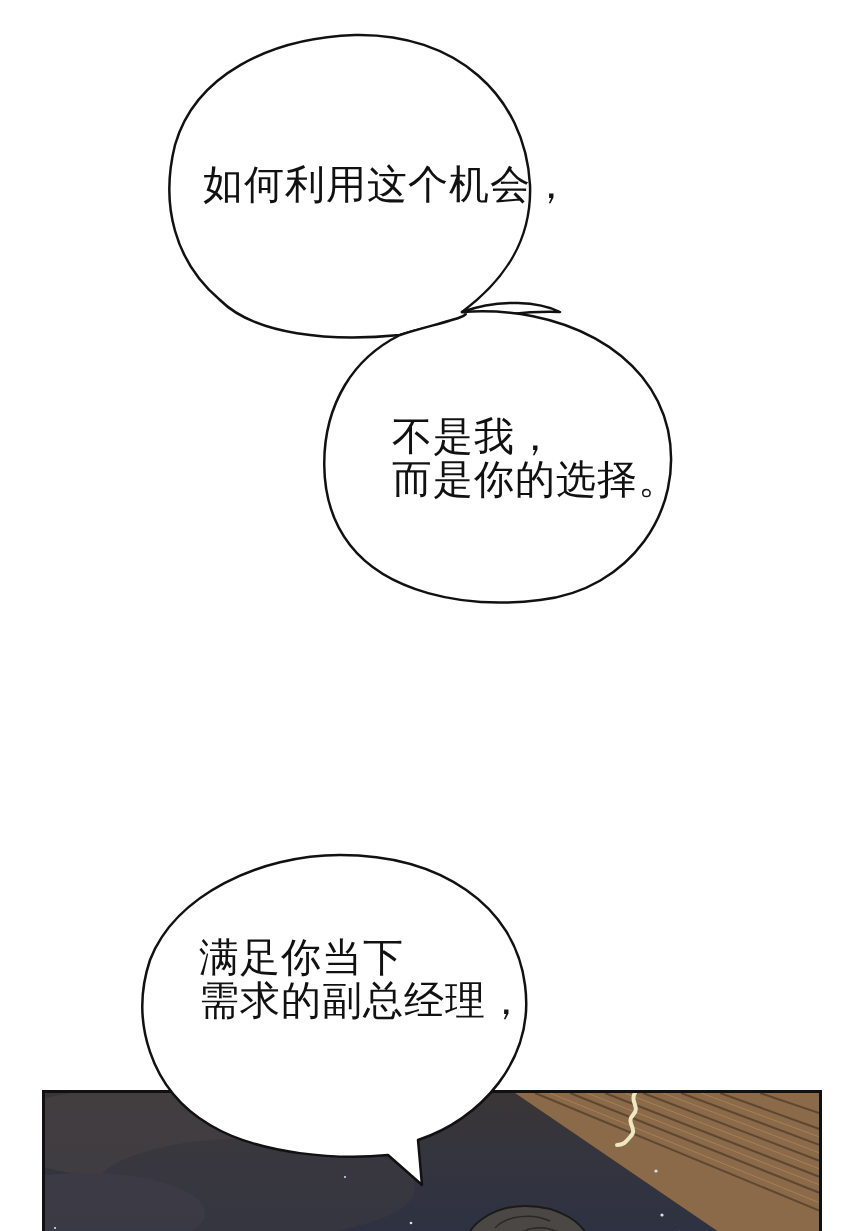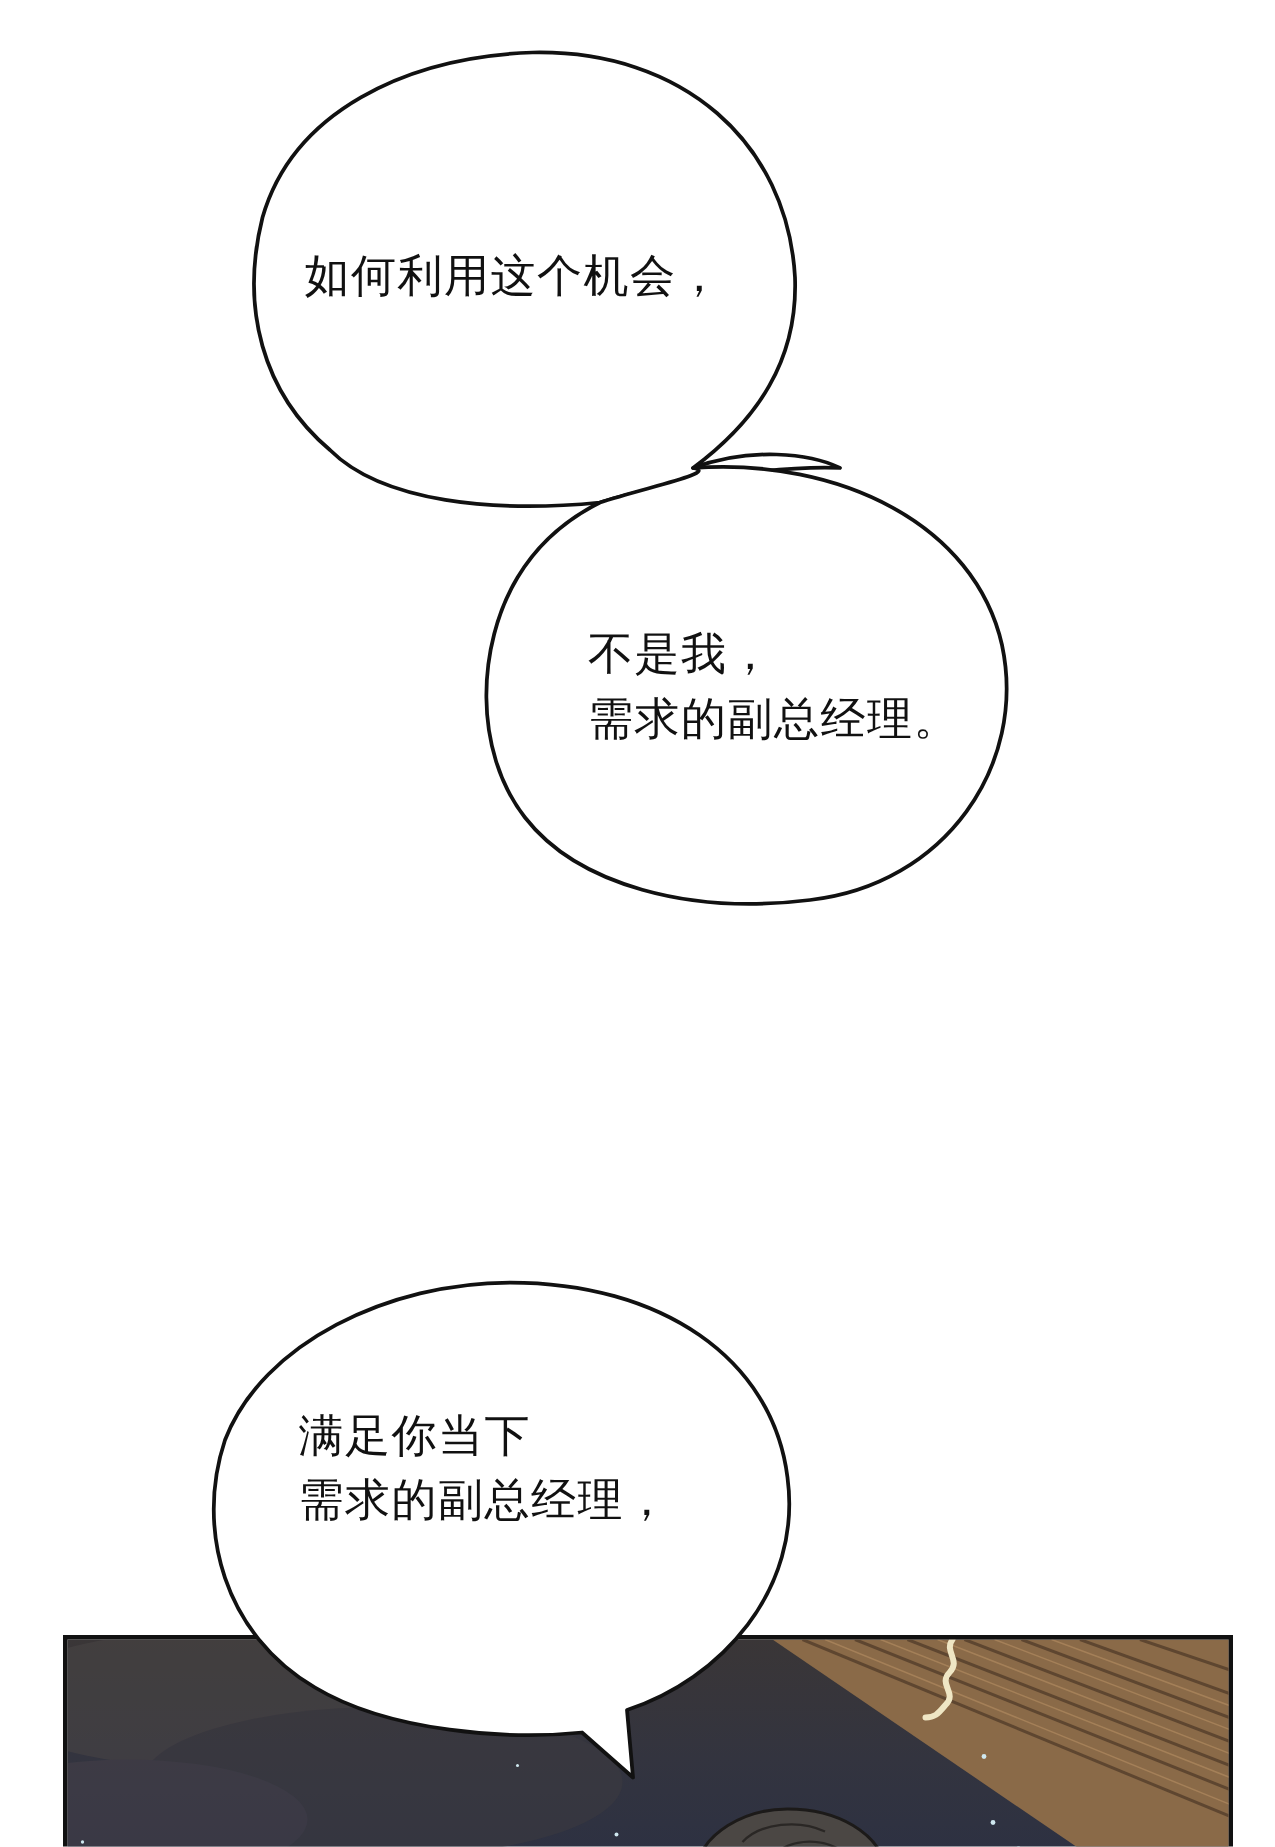--- a/index.html
+++ b/index.html
@@ -1,19 +1,19 @@
 <!DOCTYPE html>
 <html><head>
   <meta charset="utf-8">
   <style>
     html, body { margin: 0; padding: 0; background: #ffffff; }
     body { width: 850px; height: 1231px; position: relative; overflow: hidden;
            font-family: "DejaVu Sans", sans-serif; }
     .layer { position: absolute; left: 0; top: 0; }
-    .bubble-text { position: absolute; color: #111; font-size: 30px; line-height: 43px;
+    .bubble-text { position: absolute; color: #111; font-size: 40px; line-height: 43px;
                    letter-spacing: 1px; white-space: pre; }
     #panel { position: absolute; left: 42px; top: 1090px; width: 780px; height: 150px;
              border: 3px solid #111; box-sizing: border-box; overflow: hidden;
              background: linear-gradient(180deg, #3a3637 0%, #33343f 55%, #2d3142 100%); }
   </style>
 </head>
 <body>
 
 <div id="panel">
   <svg class="layer" width="780" height="150" viewBox="0 0 780 150">
@@ -89,15 +89,15 @@
            C150,1090 130,1020 150,960
            C175,895 260,855 340,855
            C440,855 515,905 525,985
            C535,1060 480,1120 418,1140
            L422,1185
            L388,1155 Z" fill="#ffffff" stroke="#111" stroke-width="2.5" stroke-linejoin="round"></path>
 </svg>
 
 <div class="bubble-text" style="left:203px; top:163px;">如何利用这个机会，</div>
 <div class="bubble-text" style="left:392px; top:415px;">不是我，
-需求的副总经理。</div>
+而是你的选择。</div>
 <div class="bubble-text" style="left:199px; top:936px;">满足你当下
 需求的副总经理，</div>
 
 </body></html>

